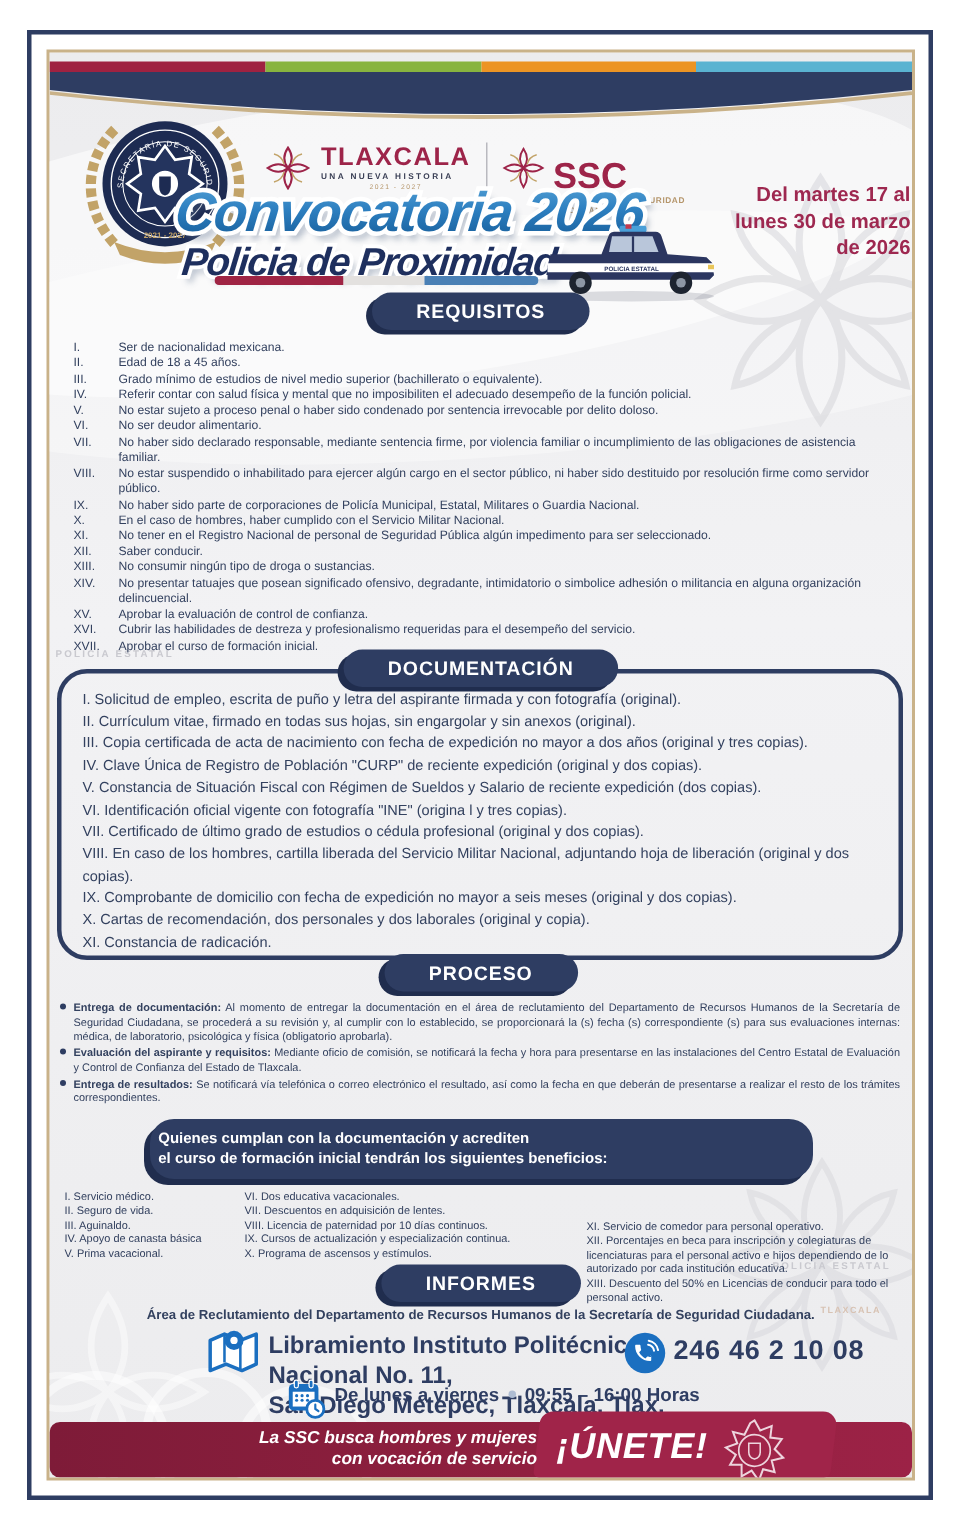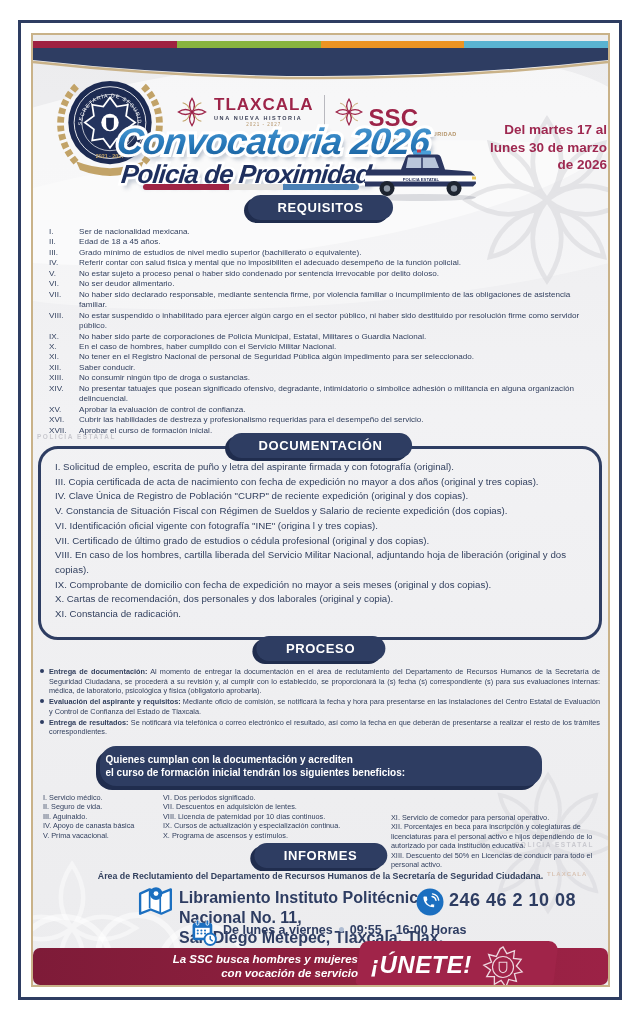--- a/index.html
+++ b/index.html
@@ -361,20 +361,21 @@
           <span class="req-text">Aprobar el curso de formación inicial.</span>
         </div>
       </div>
 
     <div class="pill" style="top:398px;">DOCUMENTACIÓN</div>
     <div class="doc-box"></div>
     <div class="doc-list">
 
         <div class="doc-item">I. Solicitud de empleo, escrita de puño y letra del aspirante firmada y con fotografía (original).</div>
 
+        <div class="doc-item">II. Currículum vitae, firmado en todas sus hojas, sin engargolar y sin anexos (original).</div>
 
         <div class="doc-item">III. Copia certificada de acta de nacimiento con fecha de expedición no mayor a dos años (original y tres copias).</div>
 
         <div class="doc-item">IV. Clave Única de Registro de Población "CURP" de reciente expedición (original y dos copias).</div>
 
         <div class="doc-item">V. Constancia de Situación Fiscal con Régimen de Sueldos y Salario de reciente expedición (dos copias).</div>
 
         <div class="doc-item">VI. Identificación oficial vigente con fotografía "INE" (origina l y tres copias).</div>
 
         <div class="doc-item">VII. Certificado de último grado de estudios o cédula profesional (original y dos copias).</div>
@@ -411,21 +412,21 @@
     <div class="ben-col ben-col1">
 
     <div>I. Servicio médico.</div>
         <div>II. Seguro de vida.</div>
         <div>III. Aguinaldo.</div>
         <div>IV. Apoyo de canasta básica</div>
         <div>V. Prima vacacional.</div>
       </div>
     <div class="ben-col ben-col2">
 
-    <div>VI. Dos periodos significado.</div>
+    <div>VI. Dos educativa vacacionales.</div>
         <div>VII. Descuentos en adquisición de lentes.</div>
         <div>VIII. Licencia de paternidad por 10 días continuos.</div>
         <div>IX. Cursos de actualización y especialización continua.</div>
         <div>X. Programa de ascensos y estímulos.</div>
       </div>
     <div class="ben-col ben-col3">
 
     <div>XI. Servicio de comedor para personal operativo.</div>
         <div>XII. Porcentajes en beca para inscripción y colegiaturas de licenciaturas para el personal activo e hijos dependiendo de lo autorizado por cada institución educativa.</div>
         <div>XIII. Descuento del 50% en Licencias de conducir para todo el personal activo.</div>

